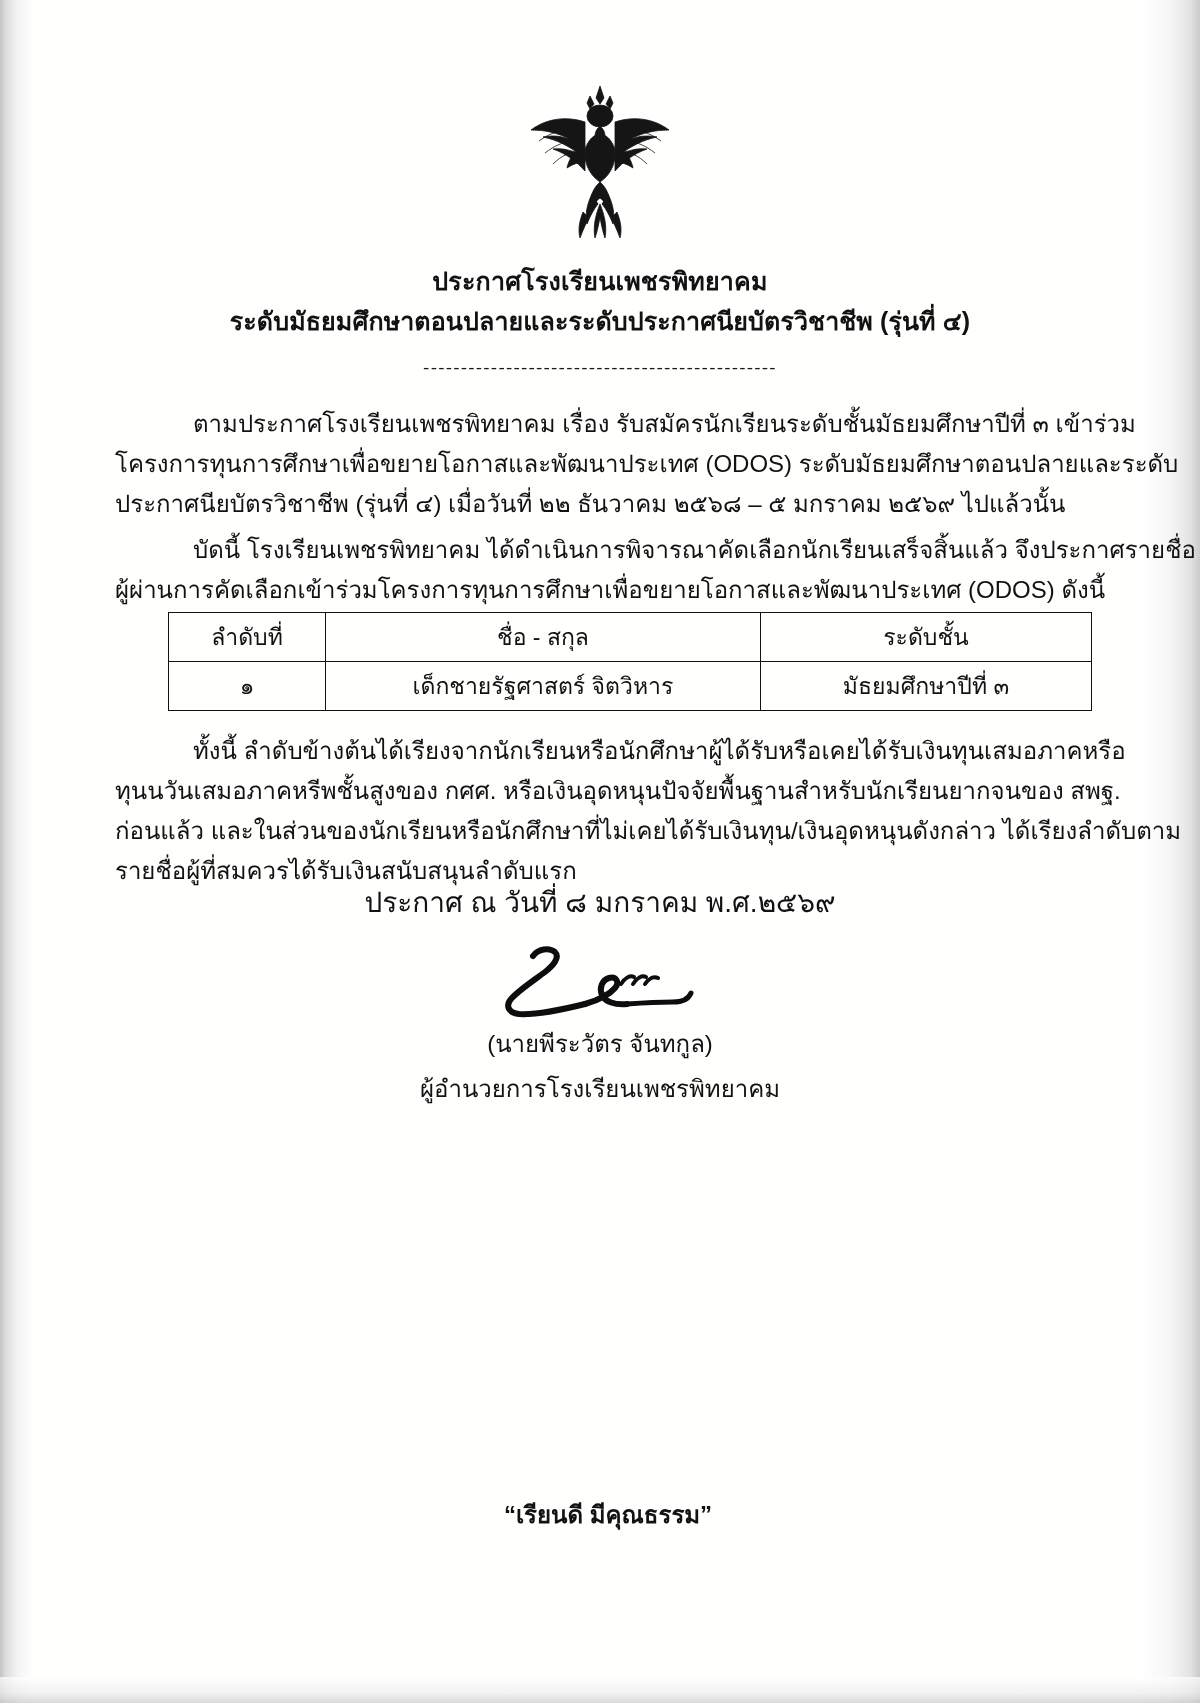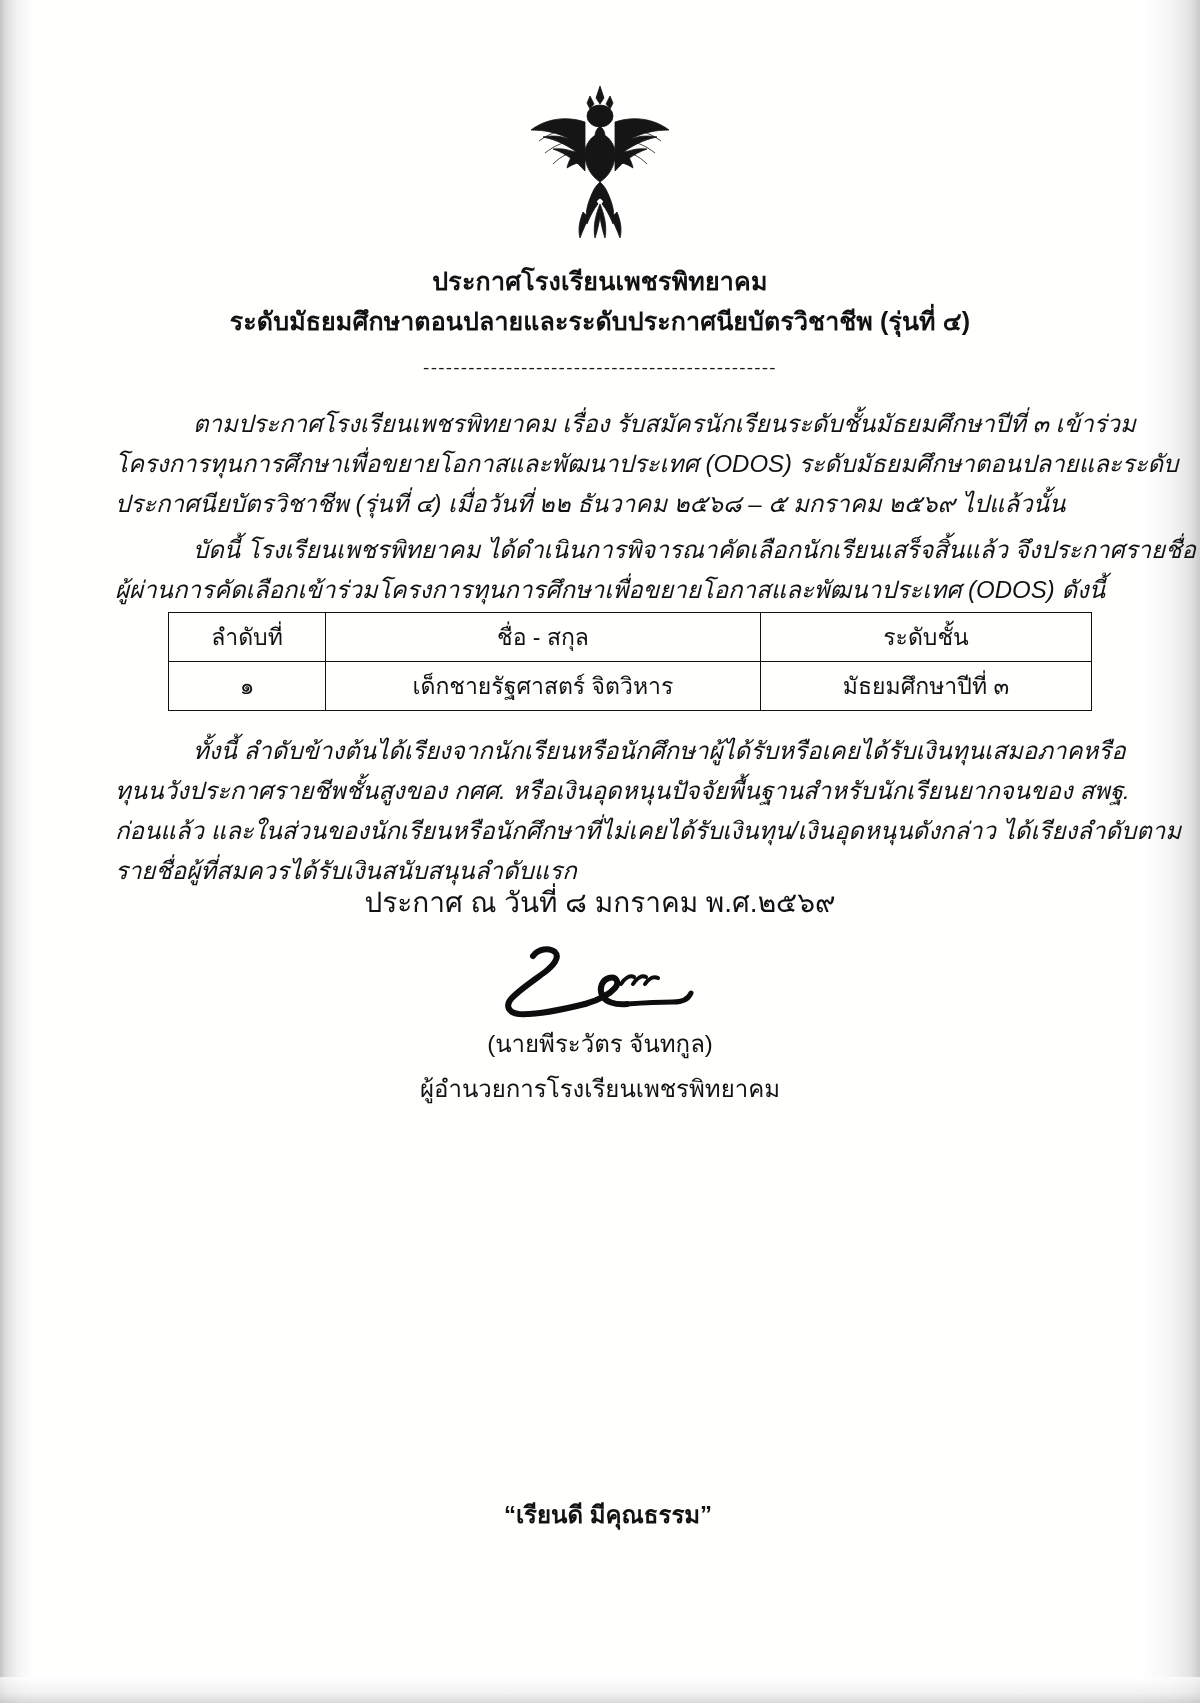--- a/index.html
+++ b/index.html
@@ -97,21 +97,20 @@
     transform: scaleY(.9);
   }
 
   
   .body-block {
     position: absolute;
     left: 115px;
     width: 920px;
     font-size: 24px;
     line-height: 40px;
-    font-style: italic;
   }
   #para-1 { top: 404px; }
   #para-2 { top: 530px; }
   #para-3 { top: 731px; }
   .para-line {
     white-space: nowrap;
   }
   .indent { padding-left: 78px; }
 
   
@@ -266,21 +265,21 @@
       <tr>
         <td>๑</td>
         <td class="cell-name-value">เด็กชายรัฐศาสตร์  จิตวิหาร</td>
         <td>มัธยมศึกษาปีที่ ๓</td>
       </tr>
     </tbody>
   </table>
 
   <div class="body-block" id="para-3">
     <div class="para-line indent">ทั้งนี้  ลำดับข้างต้นได้เรียงจากนักเรียนหรือนักศึกษาผู้ได้รับหรือเคยได้รับเงินทุนเสมอภาคหรือ</div>
-    <div class="para-line">ทุนนวังประกาศรายชีพชั้นสูงของ กศศ. หรือเงินอุดหนุนปัจจัยพื้นฐานสำหรับนักเรียนยากจนของ สพฐ.</div>
+    <div class="para-line">ทุนนวันเสมอภาคหรีพชั้นสูงของ กศศ. หรือเงินอุดหนุนปัจจัยพื้นฐานสำหรับนักเรียนยากจนของ สพฐ.</div>
     <div class="para-line">ก่อนแล้ว และในส่วนของนักเรียนหรือนักศึกษาที่ไม่เคยได้รับเงินทุน/เงินอุดหนุนดังกล่าว ได้เรียงลำดับตาม</div>
     <div class="para-line">รายชื่อผู้ที่สมควรได้รับเงินสนับสนุนลำดับแรก</div>
   </div>
 
   <div class="announce-date">ประกาศ ณ วันที่  ๘  มกราคม  พ.ศ.๒๕๖๙</div>
 
   <div class="signature-area">
     <svg class="signature-mark" viewBox="0 0 250 80" aria-hidden="true">
       <g fill="none" stroke="#0d0d0d" stroke-linecap="round" stroke-linejoin="round">
         <path d="M58 16 C63 9 74 7 80 12 C85 17 79 25 70 32 C58 41 44 50 36 59 C30 66 34 73 44 74 C60 75 86 70 110 64" stroke-width="6"></path>

